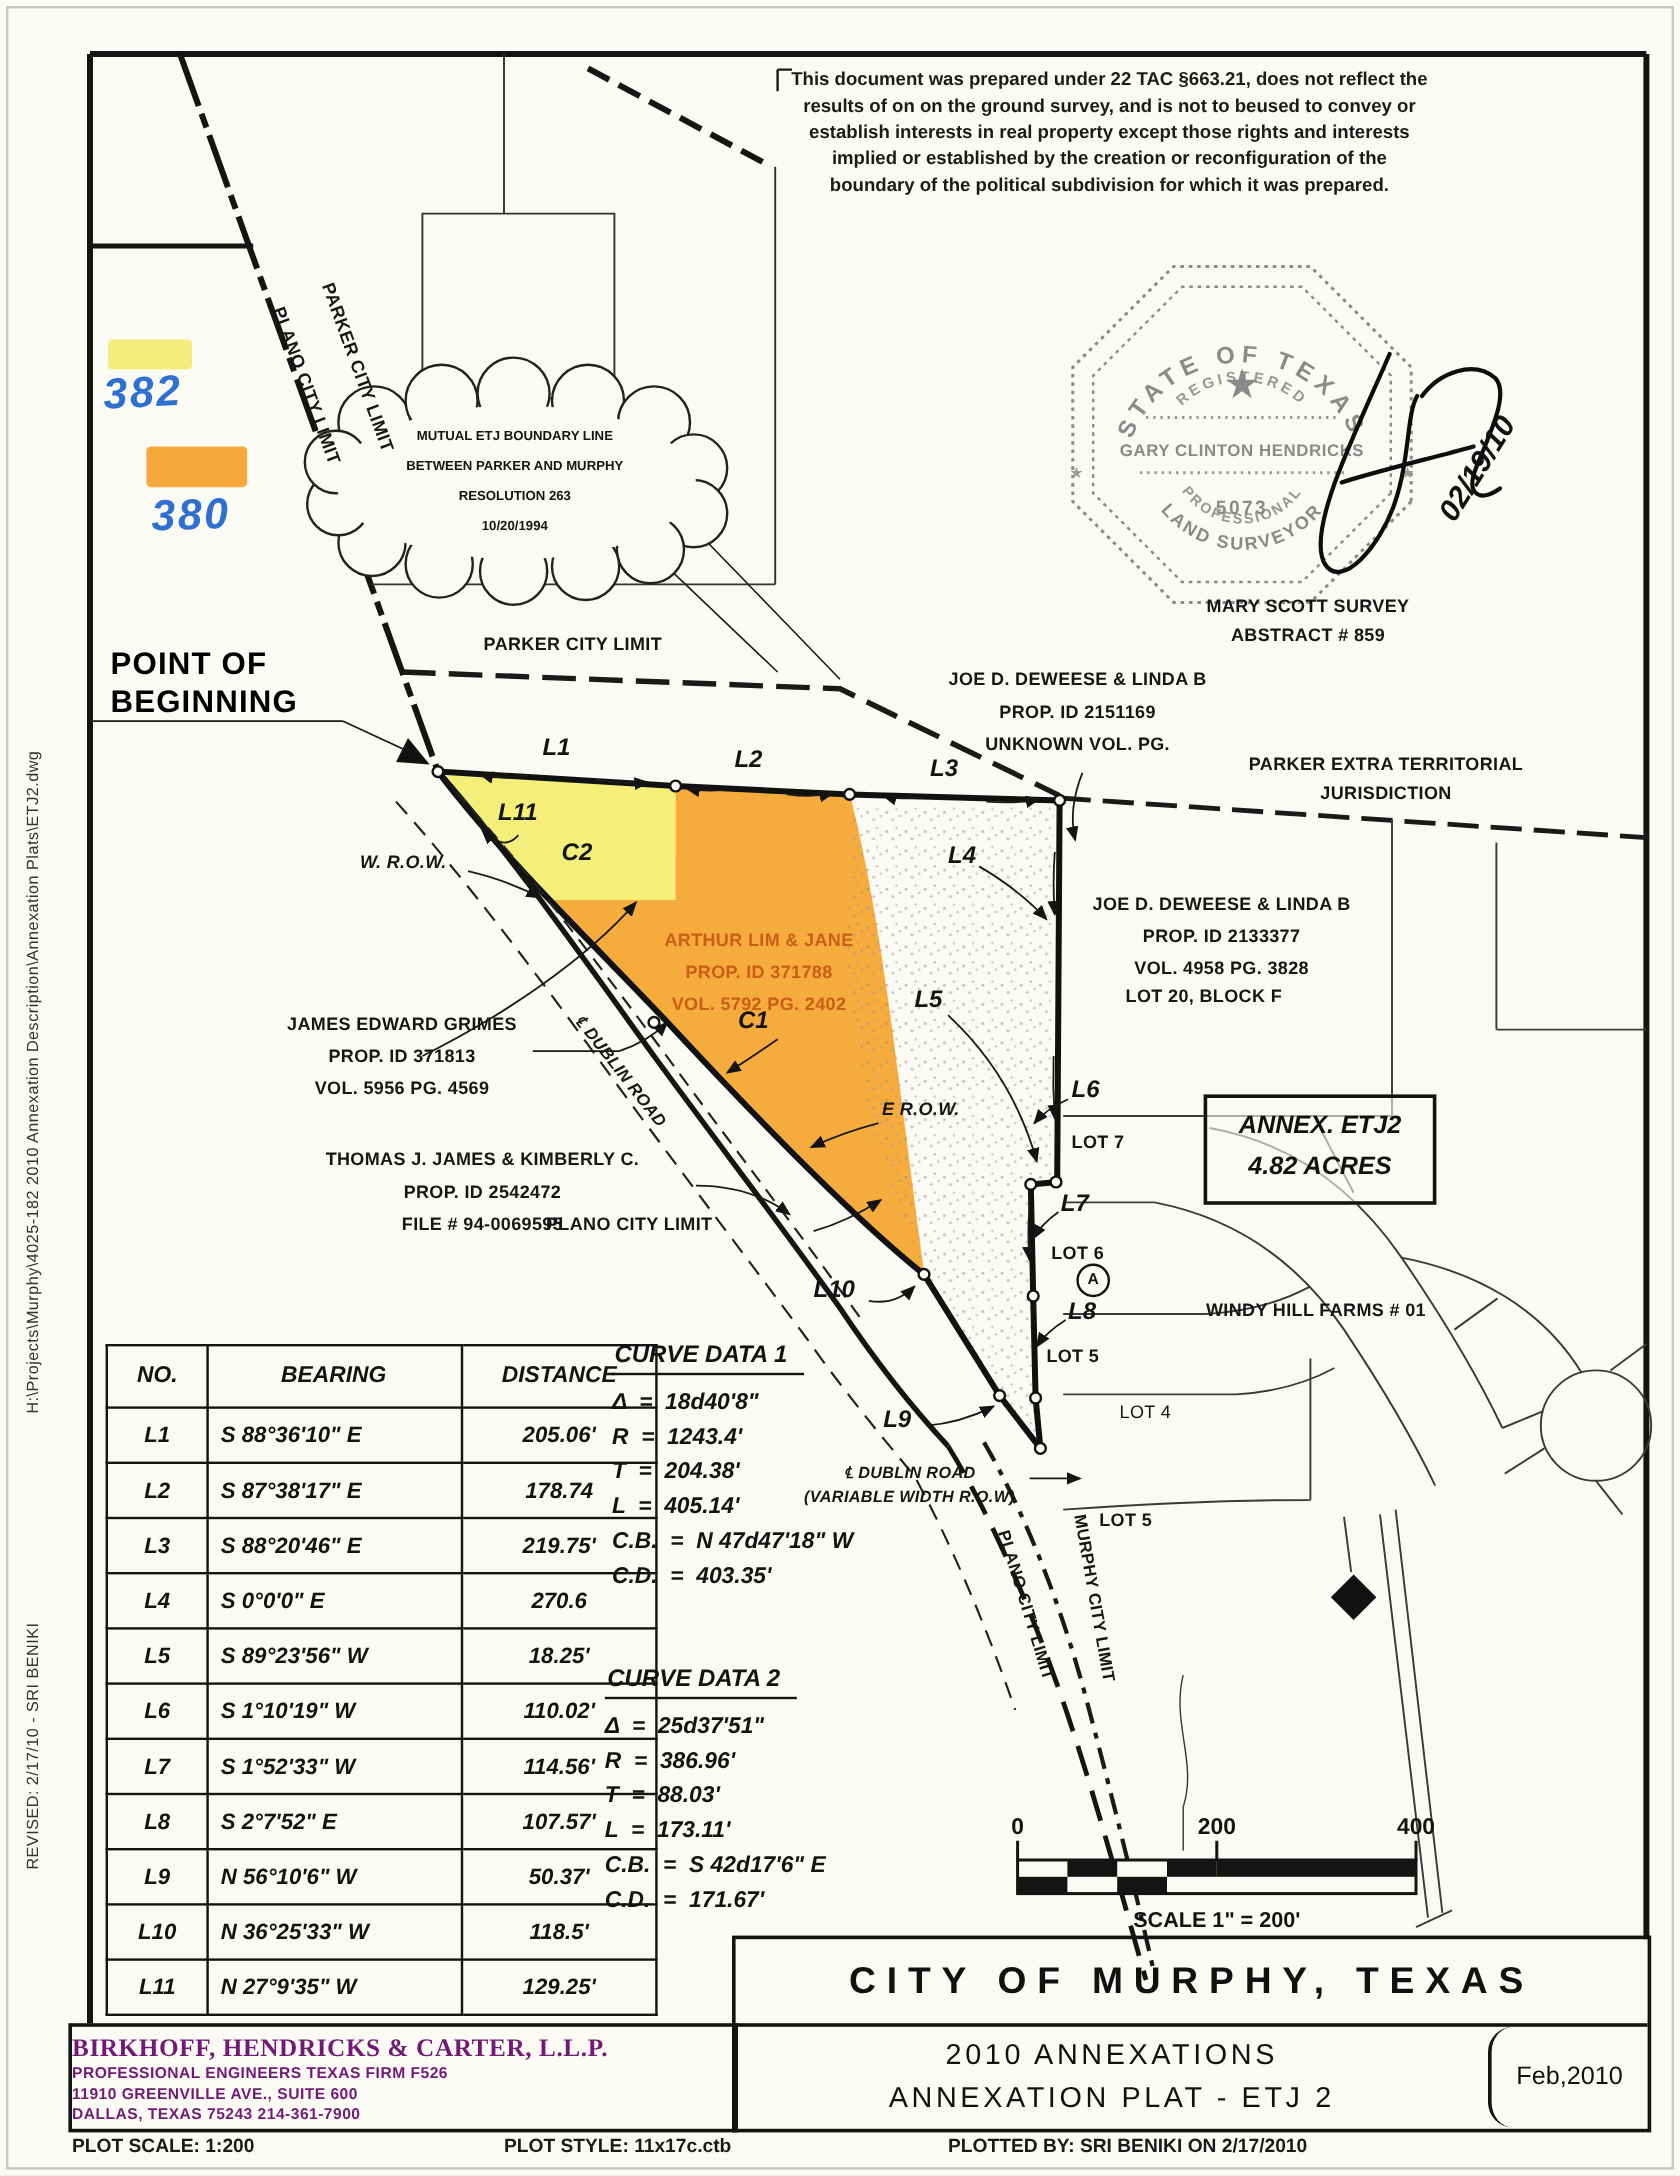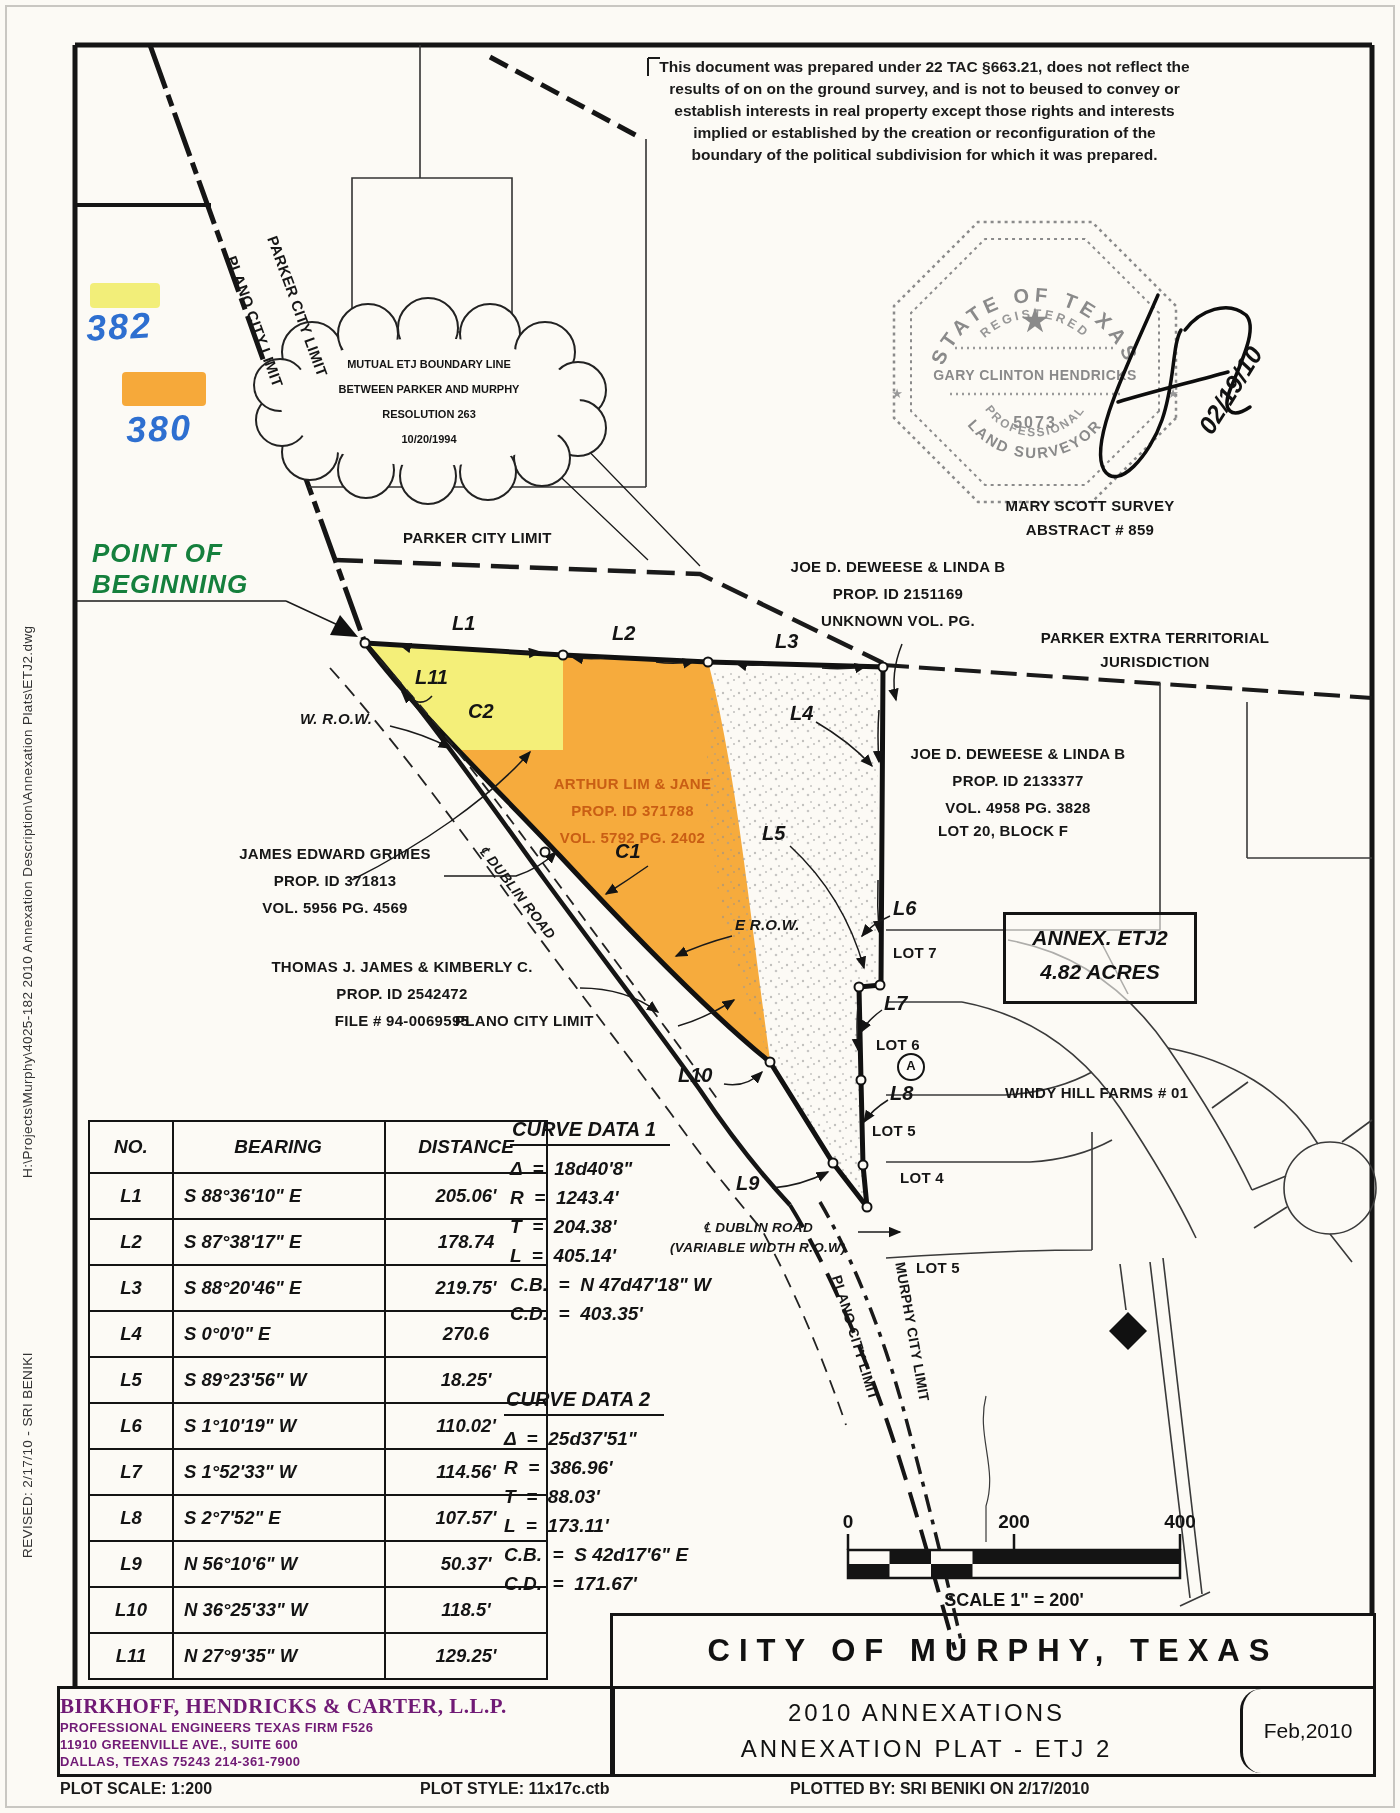--- a/index.html
+++ b/index.html
@@ -10,21 +10,21 @@
   .ctr{text-align:center;white-space:normal;}
   .it{font-style:italic;}
   .seg{position:absolute;font-style:italic;font-weight:700;font-size:20px;color:#141414;white-space:nowrap;}
   .rot{transform-origin:0 0;}
   .hand{position:absolute;color:#2e6fd0;font-size:36px;font-weight:700;font-style:italic;letter-spacing:2px;}
   .swatch{position:absolute;border-radius:4px;}
   .circleA{position:absolute;width:24px;height:24px;border:2px solid #141414;border-radius:50%;
            text-align:center;line-height:22px;font-size:13px;font-weight:700;color:#141414;background:rgba(255,255,255,.4);}
   #disclaimer{position:absolute;left:657px;top:56px;width:535px;font-size:15.5px;font-weight:600;
               color:#1b1b1b;line-height:1.42;text-align:center;}
-  #pob{position:absolute;left:92px;top:538px;font-style:italic;font-weight:700;font-size:26px;line-height:31px;letter-spacing:1px;color:#15803d;}
+  #pob{position:absolute;left:92px;top:538px;font-weight:700;font-size:26px;line-height:31px;letter-spacing:1px;color:#000000;}
   #cloud-text{position:absolute;left:295px;top:352px;width:268px;text-align:center;font-size:11px;font-weight:700;line-height:25px;color:#141414;}
   #annex-box{position:absolute;left:1003px;top:912px;width:188px;height:80px;border:3px solid #141414;
              text-align:center;font-style:italic;font-weight:700;font-size:21px;line-height:34px;padding-top:6px;color:#111;background:rgba(252,250,245,.6);}
   
   #btable{position:absolute;left:88px;top:1120px;border-collapse:collapse;background:transparent;}
   #btable td{border:2.4px solid #141414;font-style:italic;font-weight:600;font-size:18.5px;color:#131313;
              padding:0 12px;height:44px;text-align:center;}
   #btable tr.hdr td{font-size:19px;font-weight:700;height:50px;}
   .colno{width:58px;} .colbear{width:188px;text-align:left!important;padding-left:10px!important;} .coldist{width:136px;}
   
@@ -307,21 +307,21 @@
   <div id="annex-box">
     <div>ANNEX. ETJ2</div>
     <div>4.82 ACRES</div>
   </div>
 
   <div class="lbl" style="left:1005px;top:1080px;font-weight:700;">WINDY HILL FARMS # 01</div>
 
   <div class="lbl" style="left:893px;top:940px;font-weight:700;">LOT 7</div>
   <div class="lbl" style="left:876px;top:1032px;font-weight:700;">LOT 6</div>
   <div class="lbl" style="left:872px;top:1118px;font-weight:700;">LOT 5</div>
-  <div class="lbl" style="left:900px;top:1165px;font-weight:700;">LOT 4</div>
+  <div class="lbl" style="left:933px;top:1165px;font-weight:400;">LOT 4</div>
   <div class="lbl" style="left:916px;top:1255px;font-weight:700;">LOT 5</div>
   <div class="circleA" style="left:897px;top:1053px;">A</div>
 
   <div class="seg" style="left:452px;top:612px;">L1</div>
   <div class="seg" style="left:612px;top:622px;">L2</div>
   <div class="seg" style="left:775px;top:630px;">L3</div>
   <div class="seg" style="left:790px;top:702px;">L4</div>
   <div class="seg" style="left:762px;top:822px;">L5</div>
   <div class="seg" style="left:893px;top:897px;">L6</div>
   <div class="seg" style="left:884px;top:992px;">L7</div>

